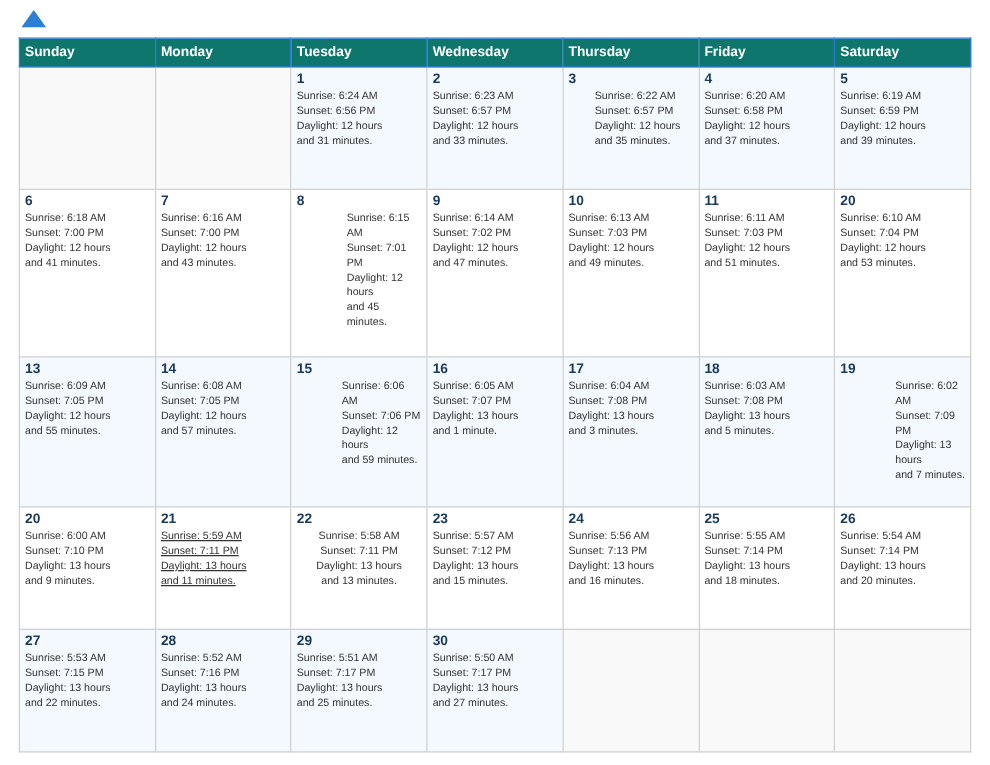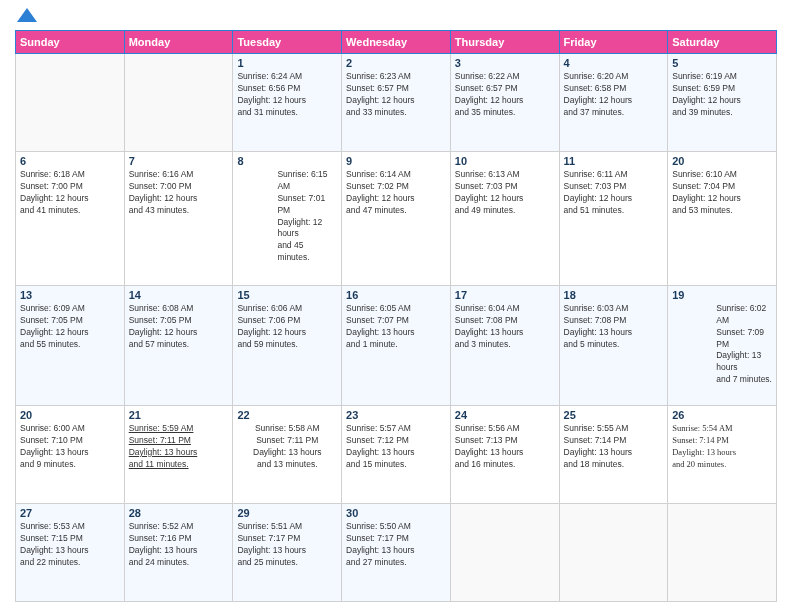--- a/index.html
+++ b/index.html
@@ -50,21 +50,21 @@
       color: #1a3a5c;
     }
     .calendar {
       flex: 1;
       border: 1px solid #ccc;
       border-collapse: collapse;
       width: 100%;
       table-layout: fixed;
     }
     .calendar th {
-      background-color: #ec4899;
+      background-color: #0f766e;
       color: #fff;
       font-size: 11px;
       font-weight: bold;
       padding: 5px 4px;
       text-align: left;
       border: 1px solid #2b7fd4;
     }
     .calendar td {
       border: 1px solid #d0d0d0;
       vertical-align: top;
@@ -137,21 +137,21 @@
           </td>
           <td>
             <div class="day-num">2</div>
             <div class="day-detail" style="white-space: pre-line;">Sunrise: 6:23 AM
 Sunset: 6:57 PM
 Daylight: 12 hours
 and 33 minutes.</div>
           </td>
           <td>
             <div class="day-num">3</div>
-            <div class="day-detail" style="white-space: pre-line;">Sunrise: 6:22 AM
+            <div class="day-detail" style="white-space: pre-line; margin-left: 21px;">Sunrise: 6:22 AM
 Sunset: 6:57 PM
 Daylight: 12 hours
 and 35 minutes.</div>
           </td>
           <td>
             <div class="day-num">4</div>
             <div class="day-detail" style="white-space: pre-line;">Sunrise: 6:20 AM
 Sunset: 6:58 PM
 Daylight: 12 hours
 and 37 minutes.</div>
@@ -225,21 +225,21 @@
           </td>
           <td>
             <div class="day-num">14</div>
             <div class="day-detail" style="white-space: pre-line;">Sunrise: 6:08 AM
 Sunset: 7:05 PM
 Daylight: 12 hours
 and 57 minutes.</div>
           </td>
           <td>
             <div class="day-num">15</div>
-            <div class="day-detail" style="white-space: pre-line;">Sunrise: 6:06 AM
+            <div class="day-detail" style="white-space: pre-line; margin-left: 36px;">Sunrise: 6:06 AM
 Sunset: 7:06 PM
 Daylight: 12 hours
 and 59 minutes.</div>
           </td>
           <td>
             <div class="day-num">16</div>
             <div class="day-detail" style="white-space: pre-line;">Sunrise: 6:05 AM
 Sunset: 7:07 PM
 Daylight: 13 hours
 and 1 minute.</div>
@@ -304,21 +304,21 @@
           </td>
           <td>
             <div class="day-num">25</div>
             <div class="day-detail" style="white-space: pre-line;">Sunrise: 5:55 AM
 Sunset: 7:14 PM
 Daylight: 13 hours
 and 18 minutes.</div>
           </td>
           <td>
             <div class="day-num">26</div>
-            <div class="day-detail" style="white-space: pre-line; font-family: Liberation Serif, serif;">Sunrise: 5:54 AM
+            <div class="day-detail" style="white-space: pre-line;">Sunrise: 5:54 AM
 Sunset: 7:14 PM
 Daylight: 13 hours
 and 20 minutes.</div>
           </td>
         </tr>
         <tr class="row-even">
           <td>
             <div class="day-num">27</div>
             <div class="day-detail" style="white-space: pre-line;">Sunrise: 5:53 AM
 Sunset: 7:15 PM

